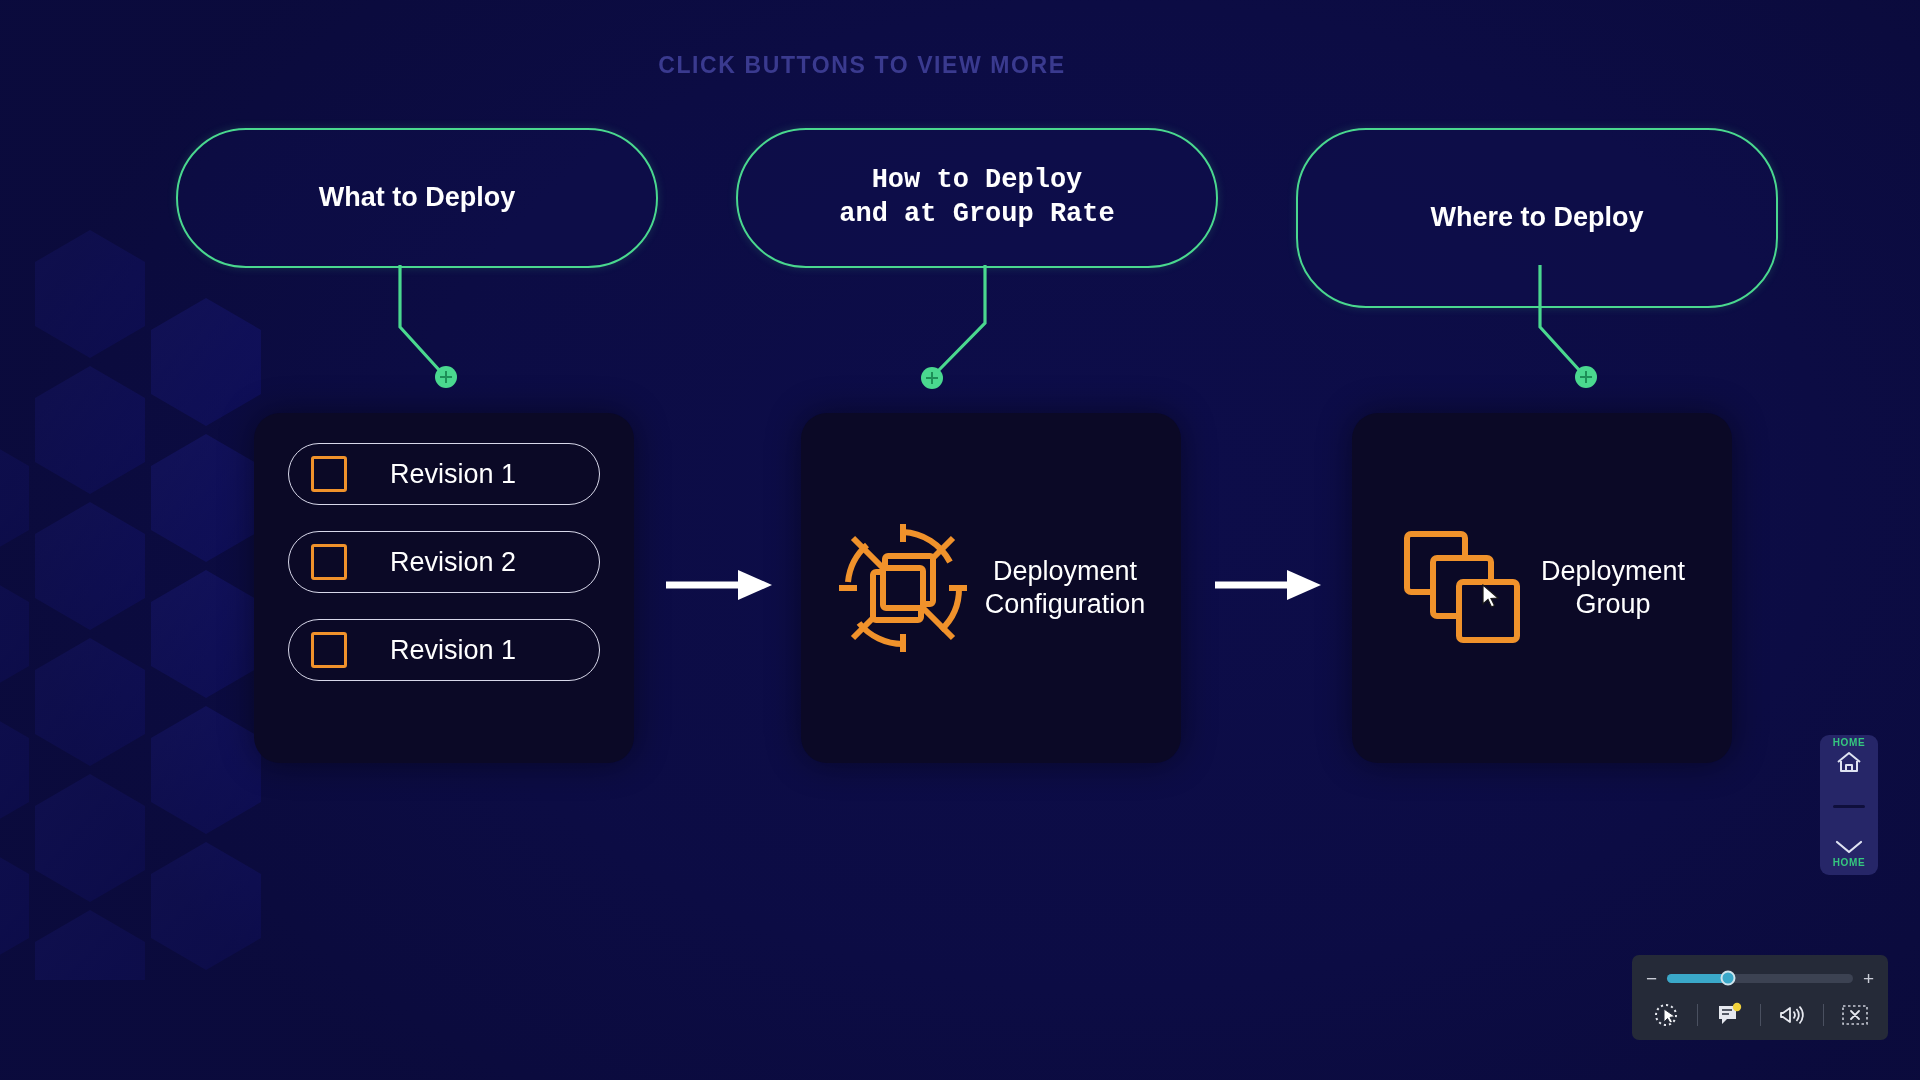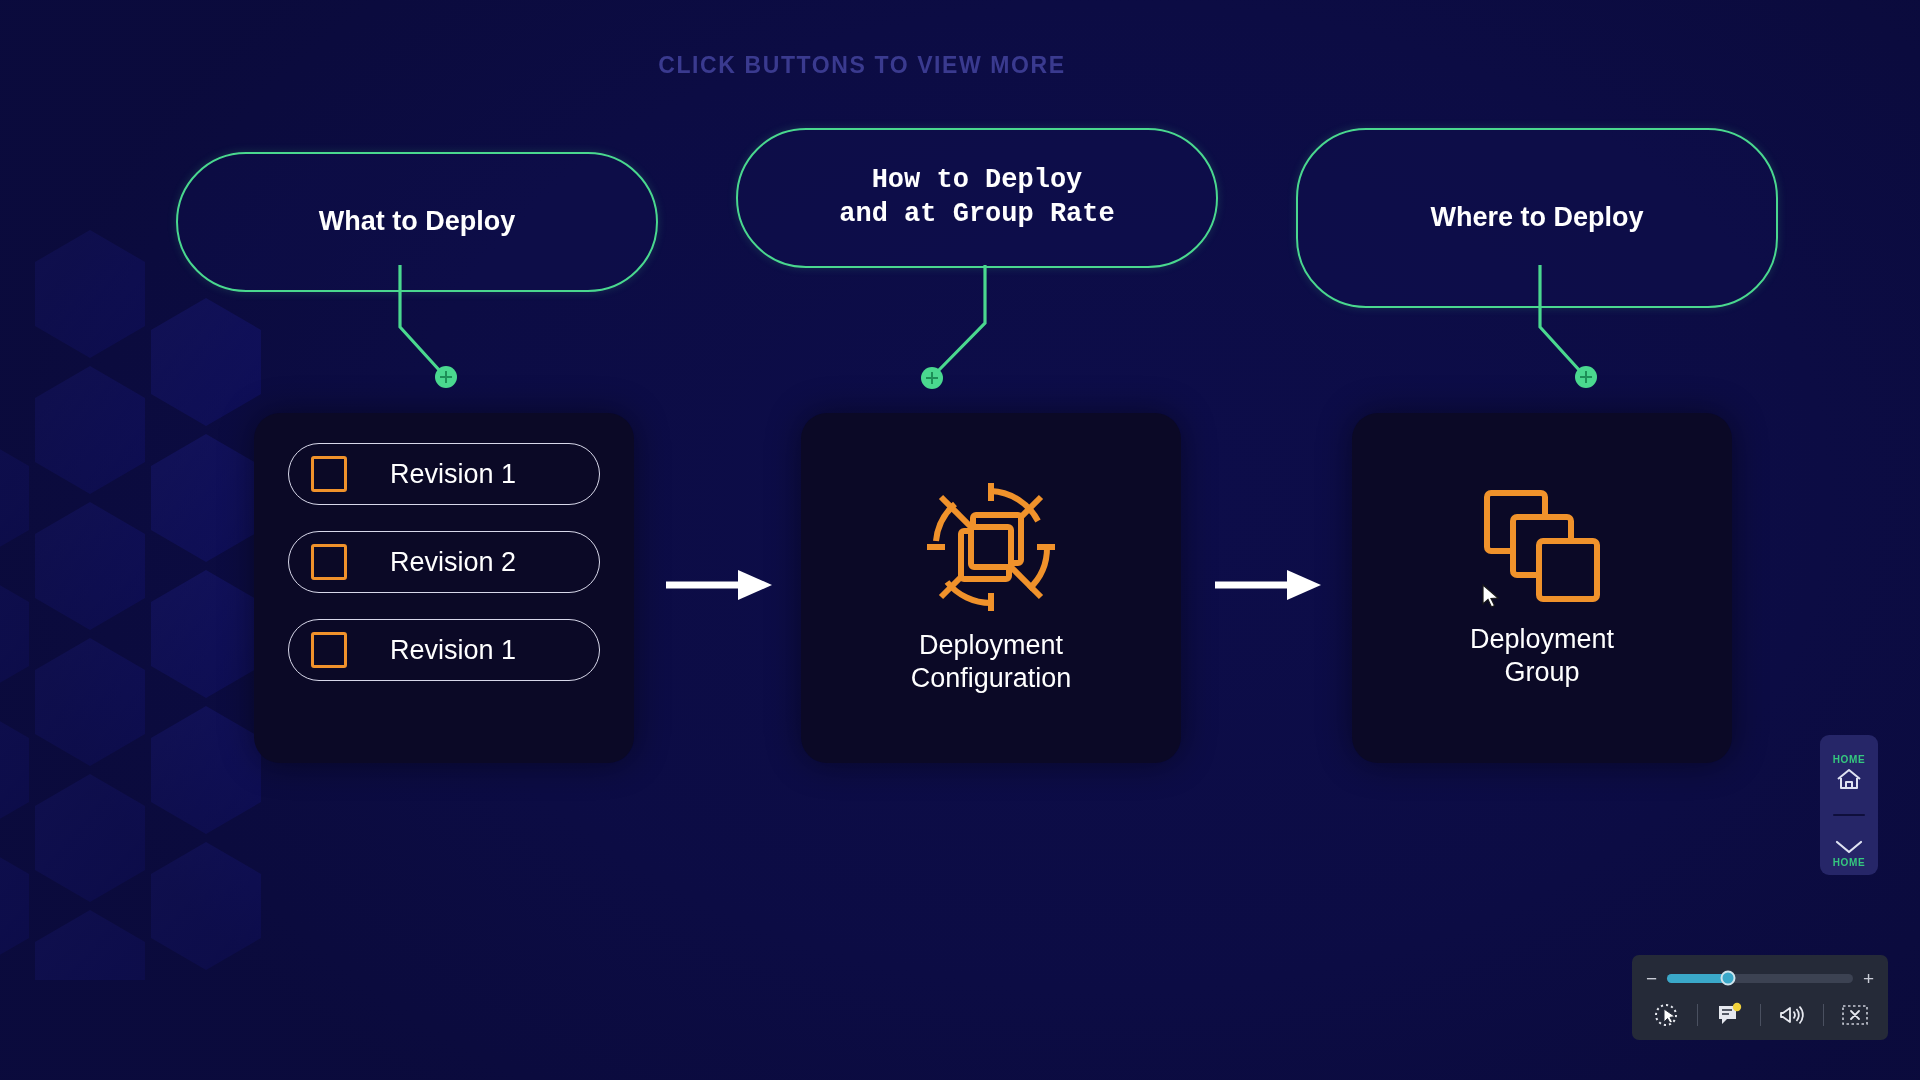--- a/index.html
+++ b/index.html
@@ -45,21 +45,21 @@
     border:2.5px solid #4ad88f;
     border-radius:70px;
     background:rgba(16,16,84,.25);
     color:#ffffff;
     font-size:27px; font-weight:bold;
     display:flex; align-items:center; justify-content:center;
     text-align:center; line-height:1.25;
     cursor:pointer;
     box-shadow:0 0 10px rgba(74,216,143,.18);
   }
-  #btn-what  { left:176px;  top:128px; width:482px; height:140px;margin-top:24px; }
+  #btn-what  { left:176px;  top:128px; width:482px; height:140px; }
   #btn-how   { left:736px;  top:128px; width:482px; height:140px;font-family:Liberation Mono, monospace; }
   #btn-where { left:1296px; top:128px; width:482px; height:180px; }
 
   
   .connector { position:absolute; z-index:6; }
   #conn-1 { left:380px;  top:265px; }
   #conn-2 { left:880px;  top:265px; }
   #conn-3 { left:1520px; top:265px; }
 
   
@@ -93,21 +93,21 @@
   .rev-label {
     flex:1; text-align:center;
     color:#ffffff; font-size:27px;
     padding-right:18px;
     font-family:"Liberation Sans", sans-serif;
   }
 
   
   .icon-card-inner {
     height:100%;
-    display:flex; flex-direction:column;
+    display:flex; flex-direction:row;
     align-items:center; justify-content:center;
     gap:16px;
   }
   .card-caption {
     color:#ffffff; font-size:27px; line-height:1.22;
     text-align:center;
   }
 
   
   .flow-arrow { position:absolute; }
@@ -118,21 +118,21 @@
   #mouse-cursor { position:absolute; left:1482px; top:584px; z-index:40; }
 
   
   #nav-panel {
     position:absolute; left:1820px; top:735px;
     width:58px; height:140px;
     background:#262668;
     border-radius:9px;
     display:flex; flex-direction:column;
     align-items:center; justify-content:space-between;
-    padding:19px 0 7px;
+    padding:2px 0 7px;
     z-index:30;
   }
   .nav-lbl { color:#35c87f; font-size:10px; font-weight:bold; letter-spacing:.6px; }
   .nav-divider { width:32px; height:2.5px; background:#0f0f3c; border-radius:2px; }
   .nav-grp { display:flex; flex-direction:column; align-items:center; gap:2px; cursor:pointer; }
 
   
   #toolbar {
     position:absolute; left:1632px; top:955px;
     width:256px; height:85px;

